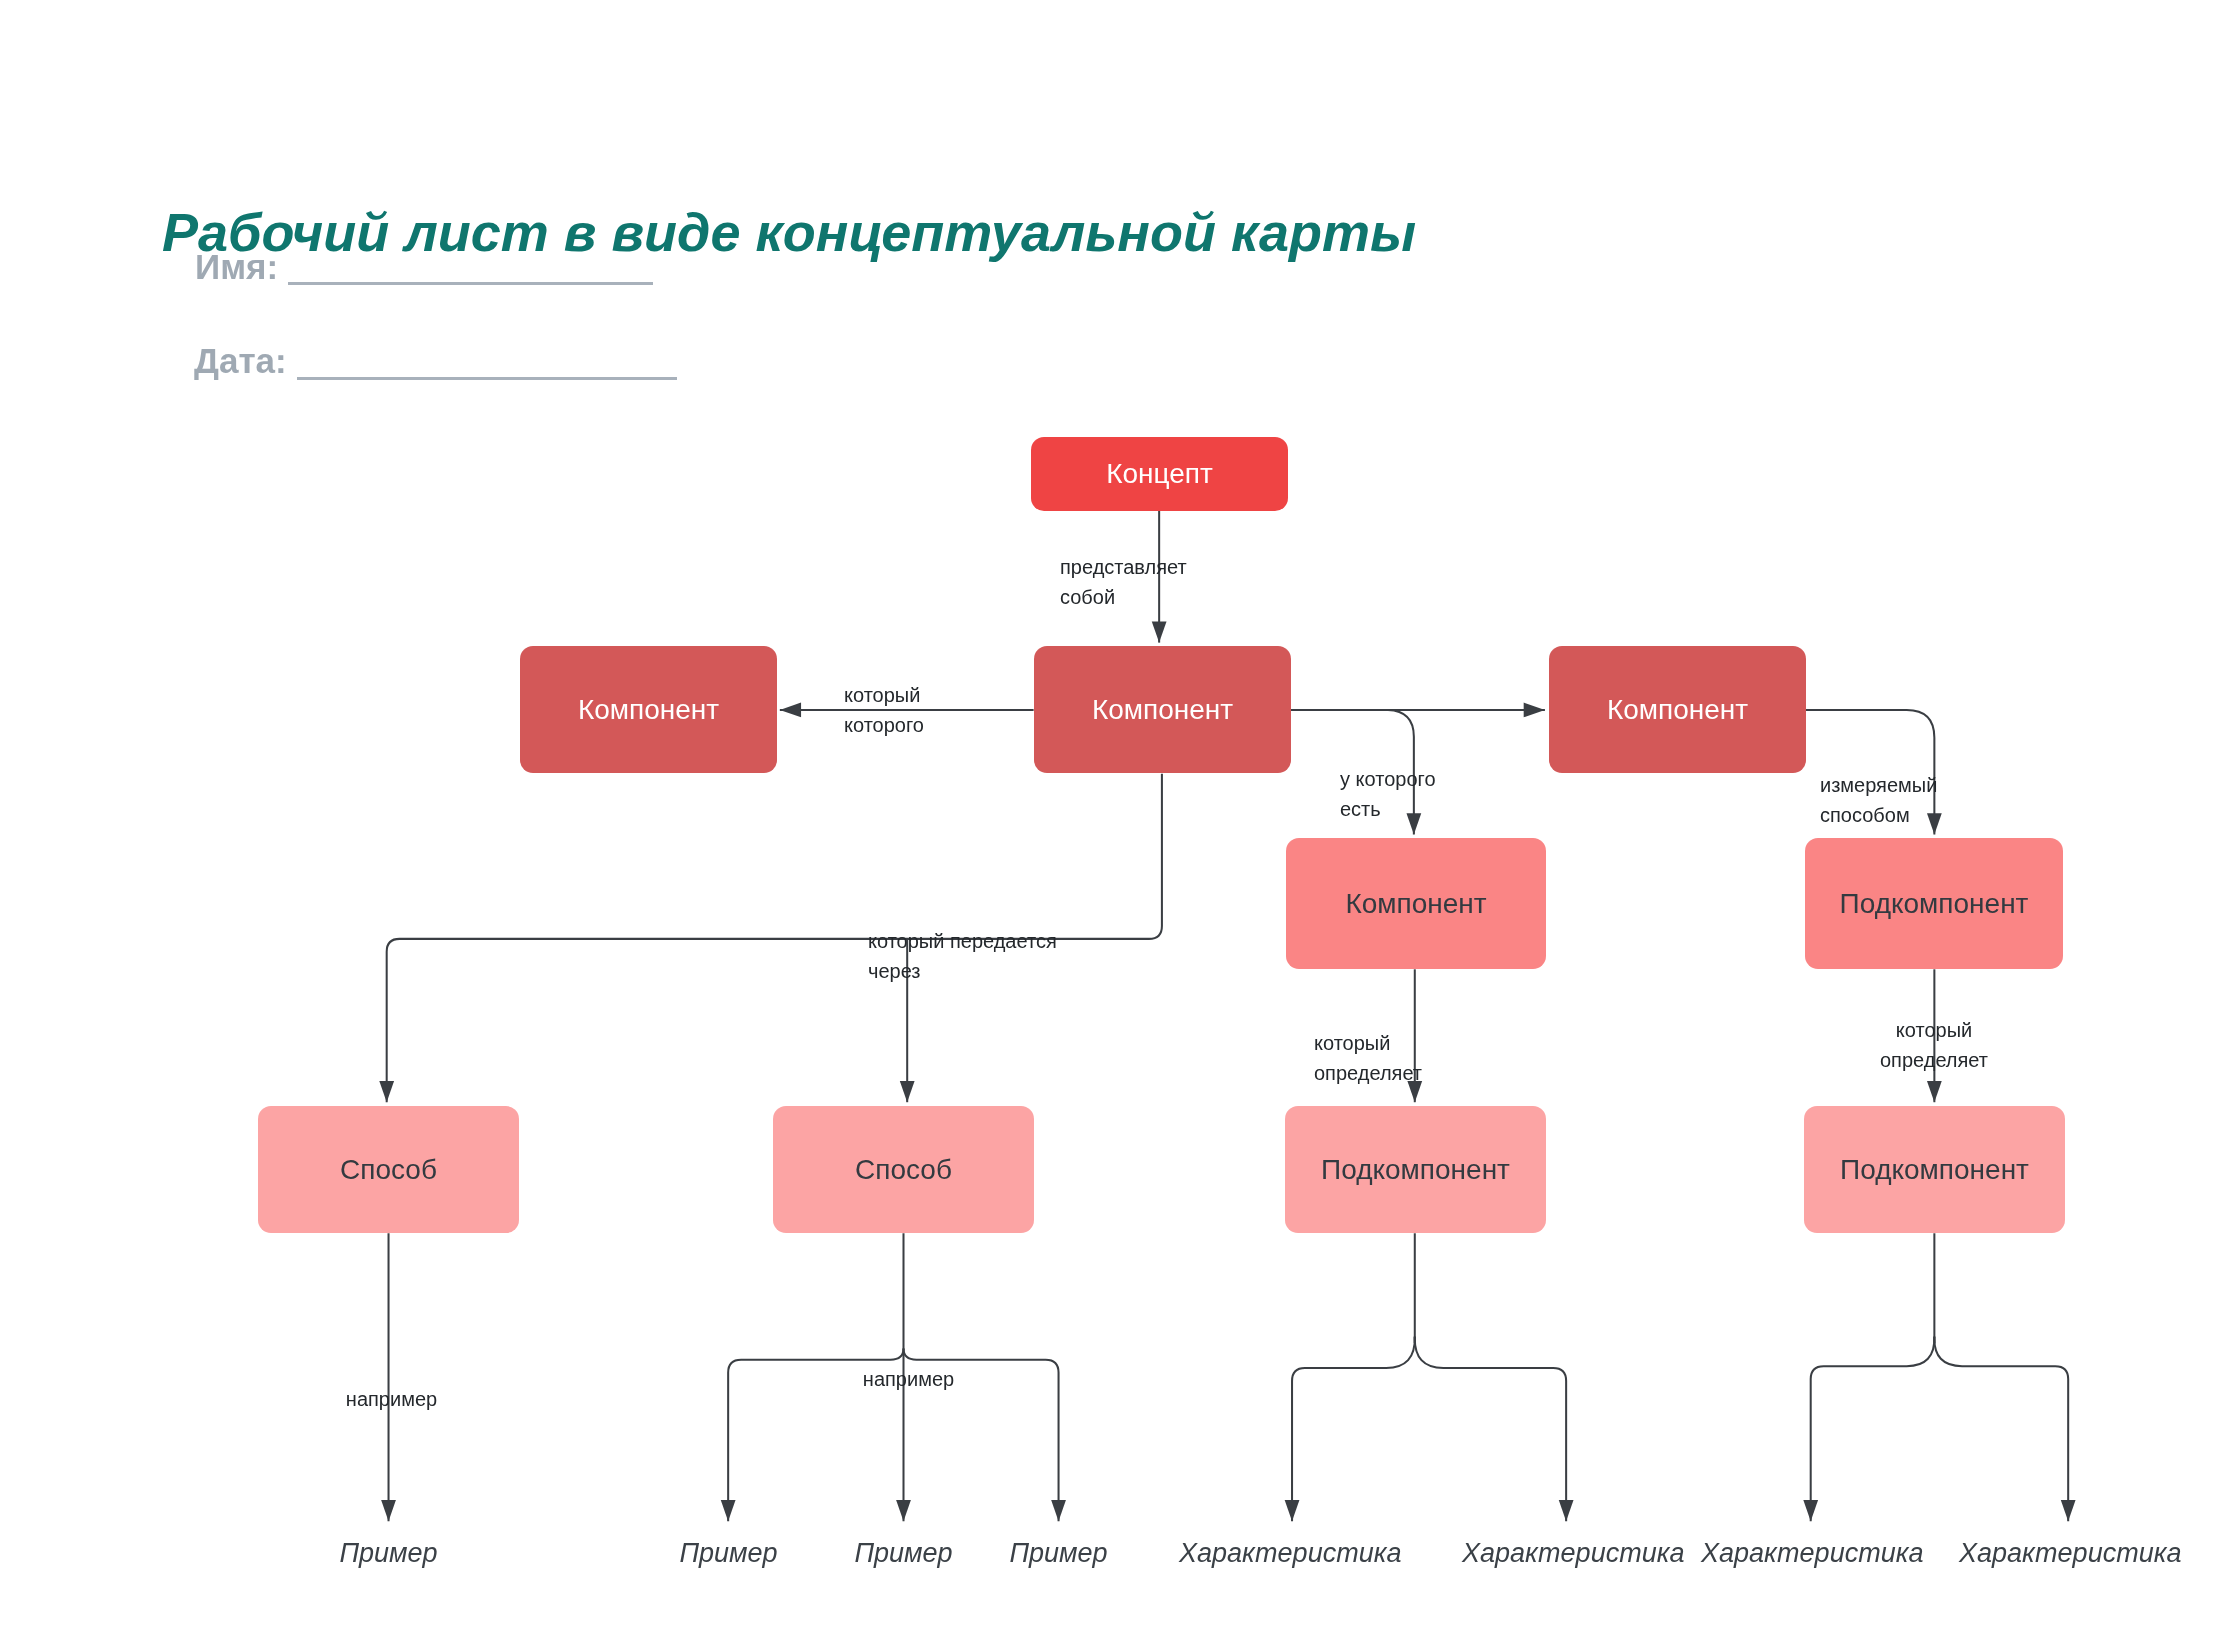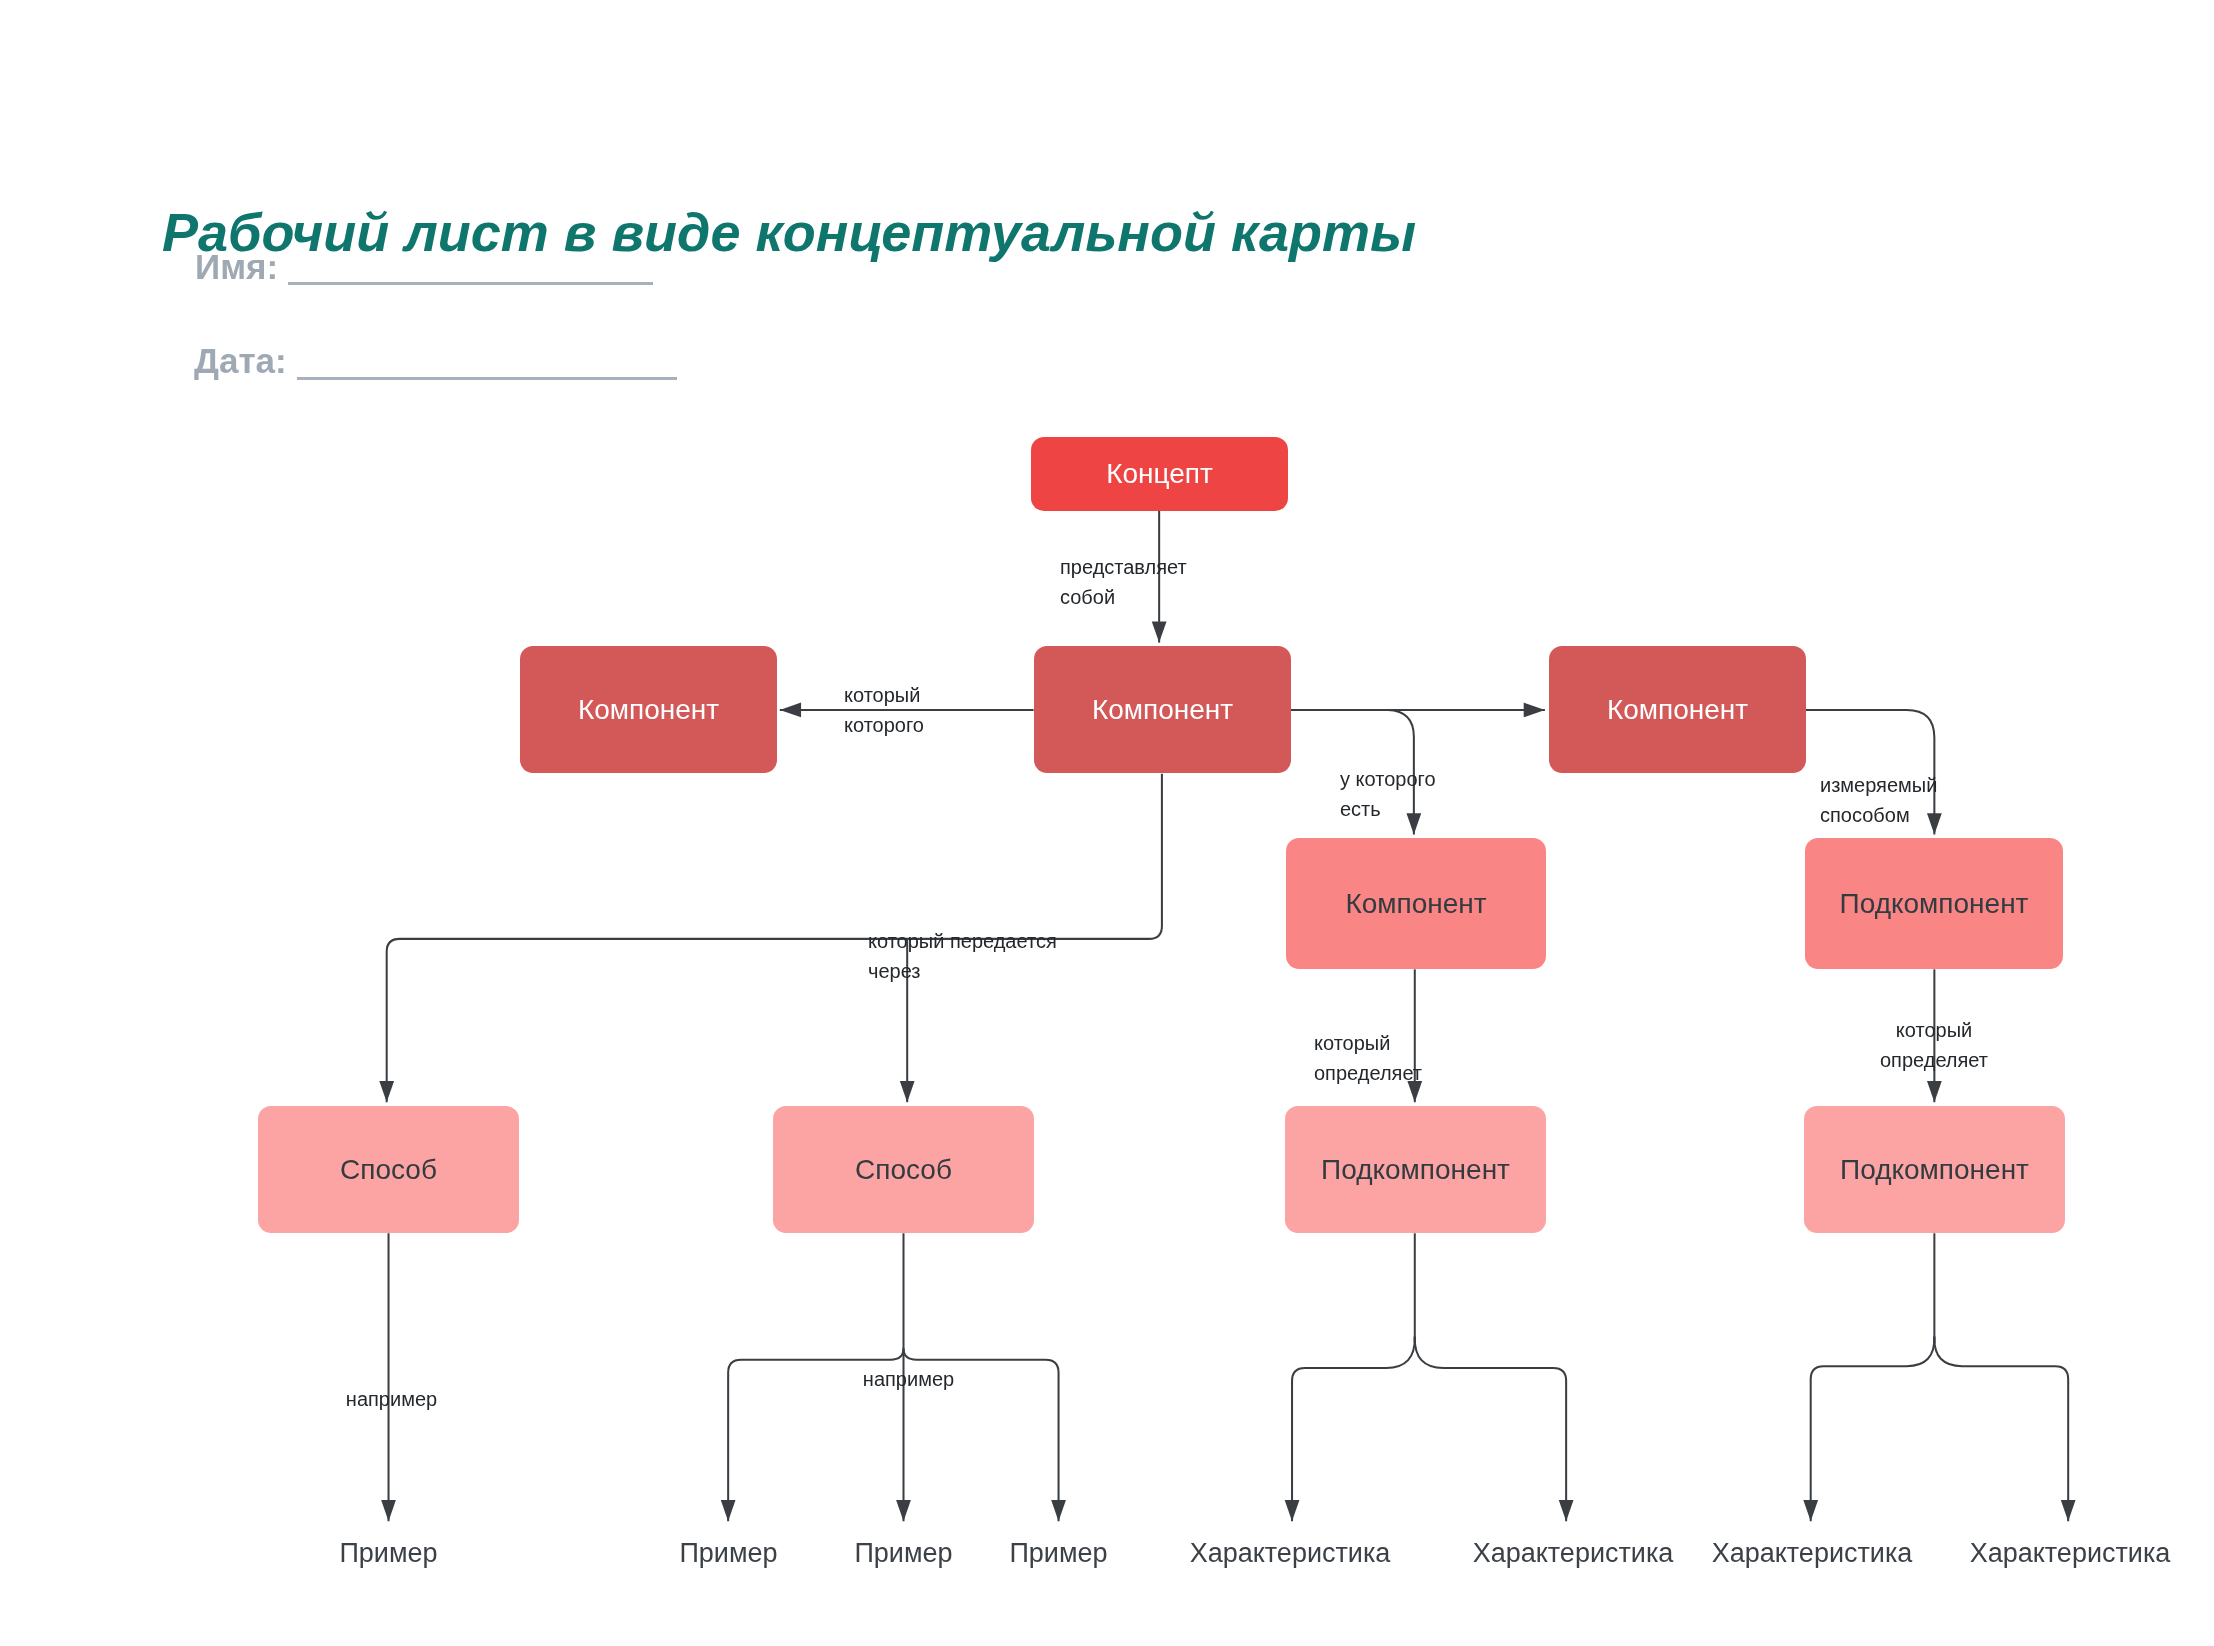--- a/index.html
+++ b/index.html
@@ -9,21 +9,21 @@
   .formrow{position:absolute;font-size:35px;font-weight:bold;color:#9fa9b3;}
   .blankline{position:absolute;border-bottom:3.7px solid #a8b1bb;height:0;}
   .node{position:absolute;display:flex;align-items:center;justify-content:center;
         border-radius:13px;font-size:28px;text-align:center;}
   .tier-concept{background:#ef4444;color:#ffffff;}
   .tier-component{background:#d35858;color:#ffffff;}
   .tier-sub{background:#fa8585;color:#333a40;}
   .tier-tertiary{background:#fca4a4;color:#333a40;}
   .edgelabel{position:absolute;font-size:20px;line-height:30px;color:#24282c;}
   .center{text-align:center;}
-  .terminal{position:absolute;font-size:27px;color:#3b4147;text-align:center;}
+  .terminal{position:absolute;font-size:27px;color:#3b4147;text-align:center;font-style:italic;}
   svg.connectors{position:absolute;left:0;top:0;}
   .edge{stroke:#3a3e43;stroke-width:2.2;fill:none;}
 </style>
 </head>
 <body>
 
 <div class="canvas">
 
   <div class="title">Рабочий лист в виде концептуальной карты</div>
 

